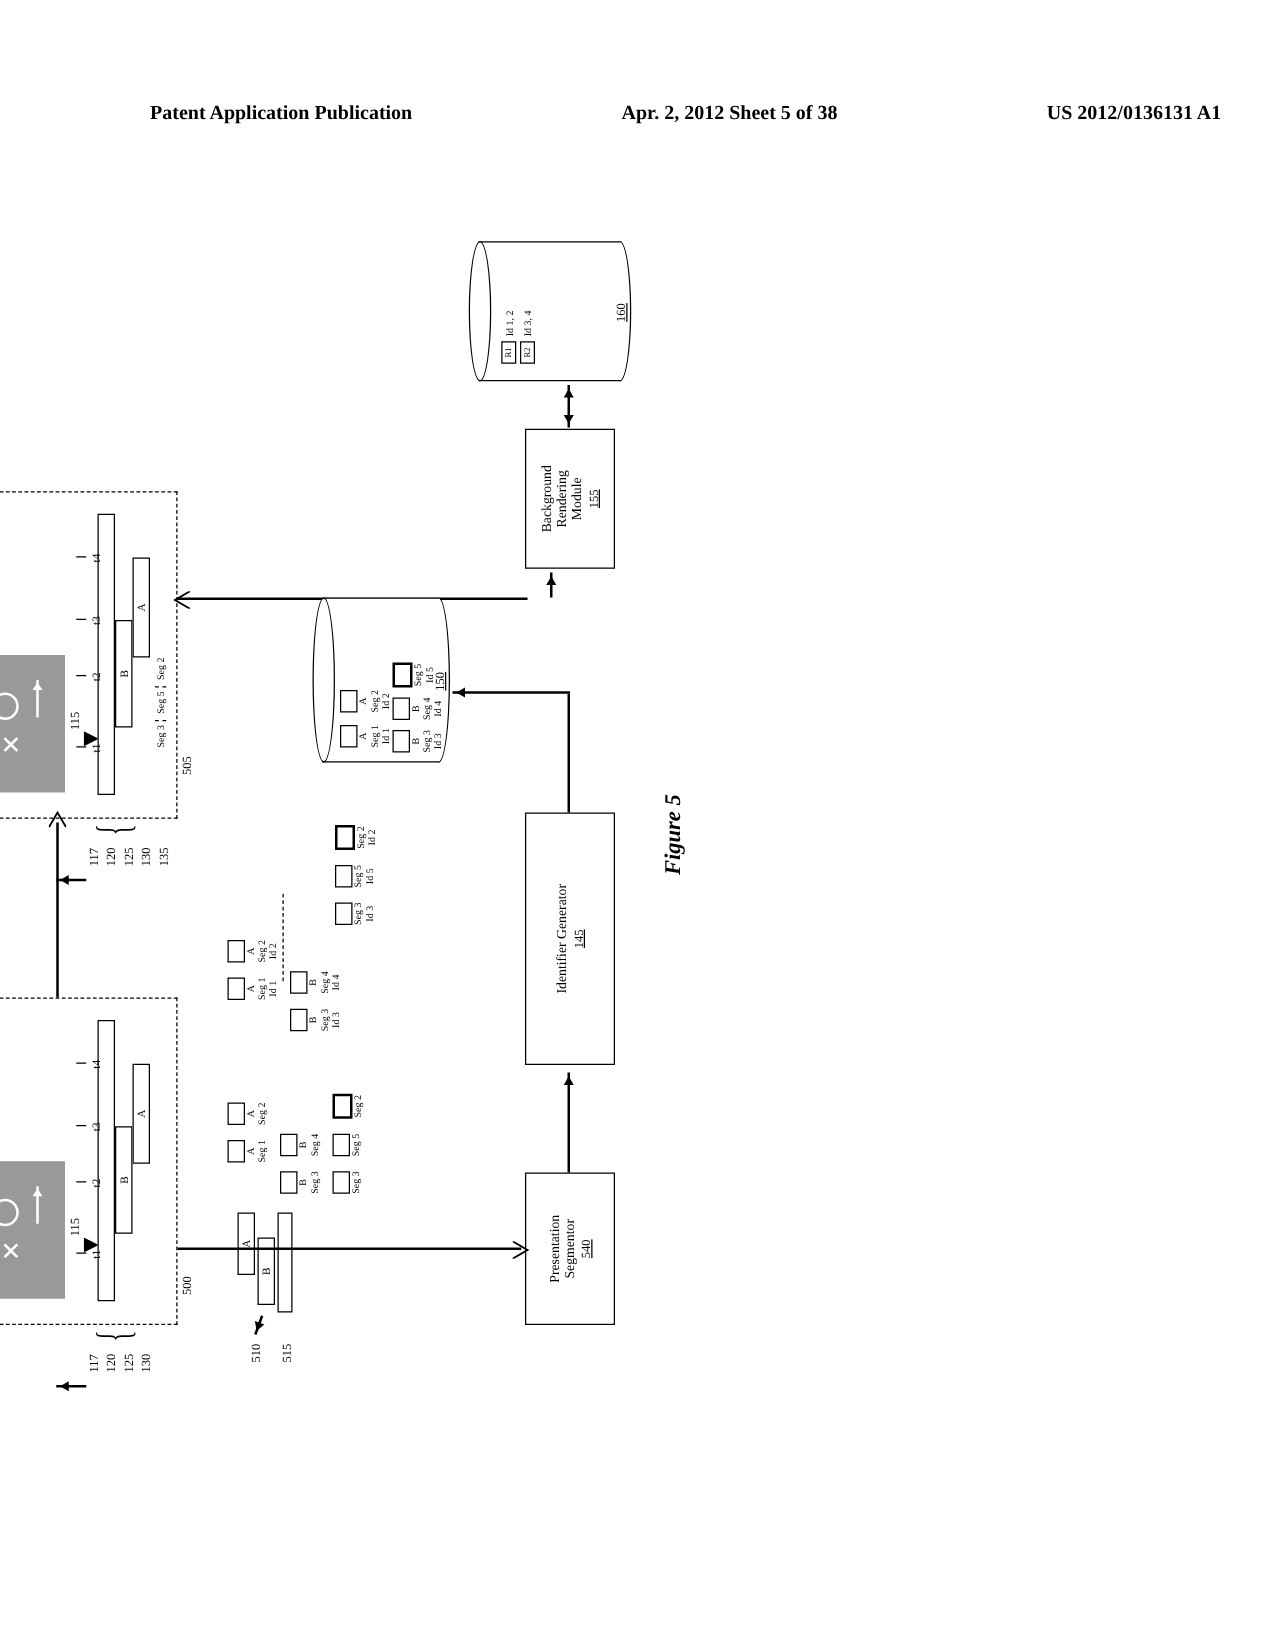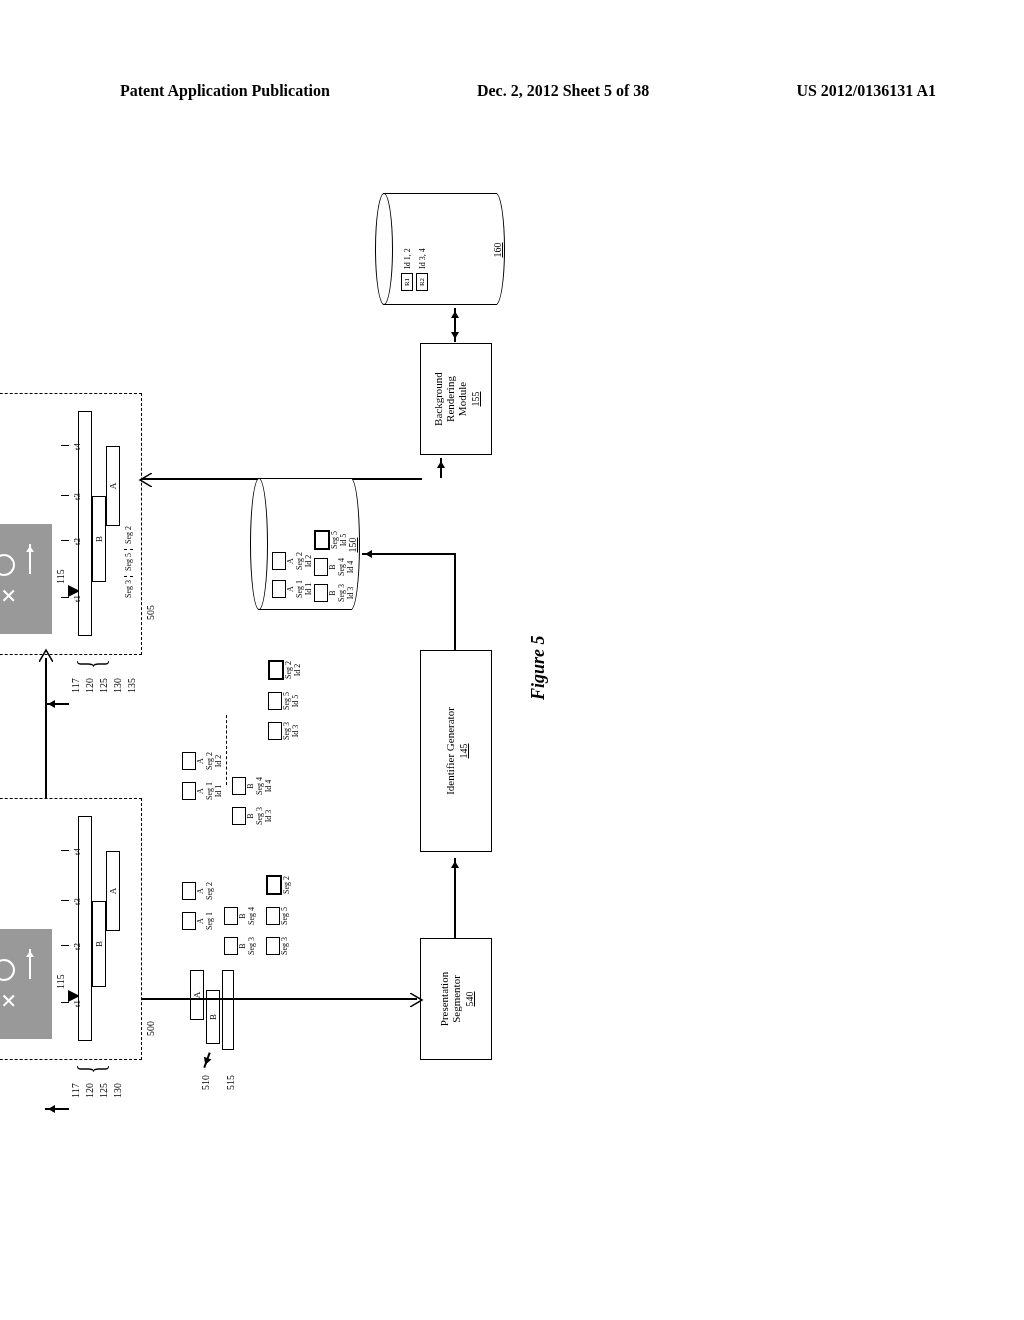--- a/index.html
+++ b/index.html
@@ -13,21 +13,21 @@
   }
   .header {
     position: absolute;
     top: 82px;
     left: 0;
     width: 1024px;
     display: flex;
     justify-content: space-between;
     font-size: 16px;
     font-weight: bold;
-    padding: 0 88px 0 120px;
+    padding: 0 47px 0 120px;
     box-sizing: border-box;
   }
   .figure-area {
     position: absolute;
     top: 180px;
     left: 210px;
     width: 620px;
     height: 880px;
     transform: rotate(-90deg);
     transform-origin: center center;
@@ -99,21 +99,21 @@
   .reflbl { position:absolute; font-size:10px;}
   .brace { position:absolute; font-size:38px; line-height:1; font-family:serif; transform:scaleX(0.5);}
   .r-entry { display:flex; align-items:center; gap:4px; font-size:8px; margin-bottom:3px;}
   .r-box{ width:16px;height:10px;border:1px solid #000;display:flex;align-items:center;justify-content:center;font-size:7px;}
 </style>
 </head>
 <body>
 
 <div class="header">
   <span>Patent Application Publication</span>
-  <span>Dec. 2, 2012  Sheet 5 of 38</span>
+  <span>Apr. 2, 2012  Sheet 5 of 38</span>
   <span>US 2012/0136131 A1</span>
 </div>
 
 <div class="figure-area">
   <div class="fig-content">
 
     <div class="gui-panel" style="left:0px; top:0px;">
 
       <div class="preview">
         <span class="figure">✕</span>

